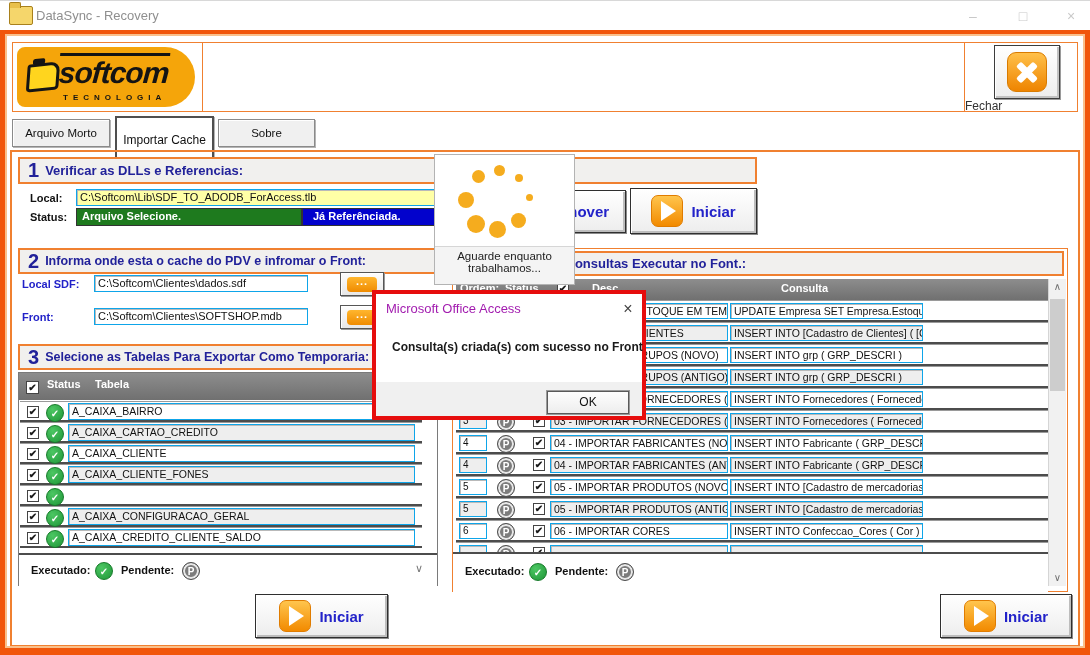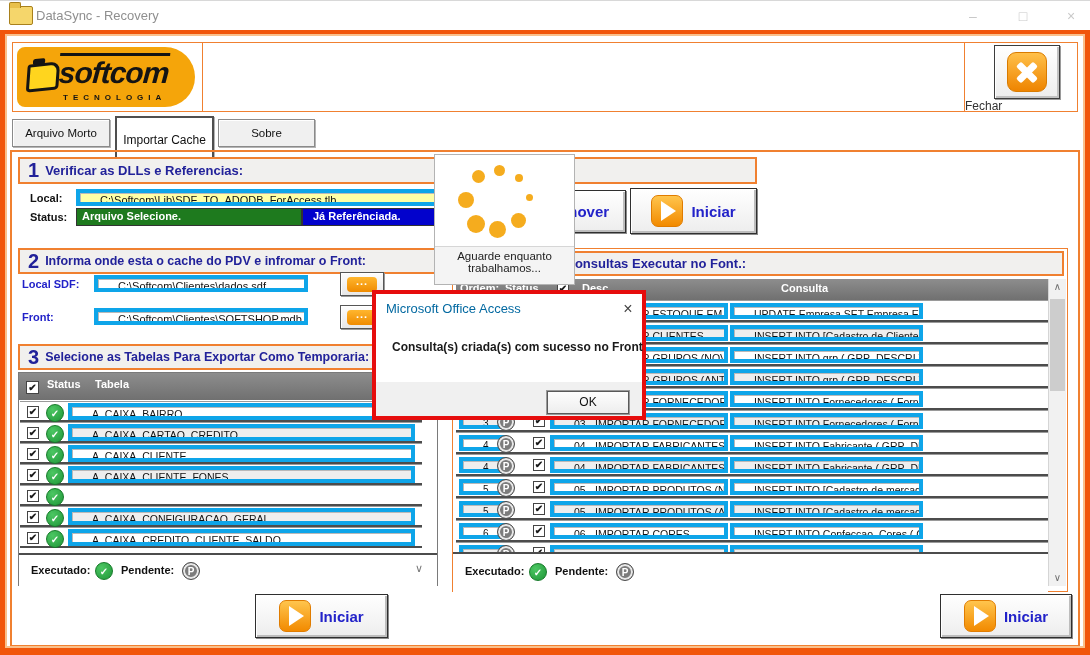--- a/index.html
+++ b/index.html
@@ -44,22 +44,22 @@
   
   .mainbox{left:10px;top:150px;width:1070px;height:497px;box-sizing:border-box;border:2px solid #f08030;}
 
   
   .sechdr{box-sizing:border-box;border:2px solid #f08030;background:#f1f0ee;display:flex;align-items:center;}
   .secnum{font-size:20px;font-weight:bold;color:#22229a;margin:0 6px 0 8px;}
   .sectitle{font-size:13px;font-weight:bold;color:#22229a;white-space:nowrap;}
 
   .lbl{font-size:11px;font-weight:bold;color:#111;}
   .lbl.navy{color:#2222c9;}
-  .fld{box-sizing:border-box;background:#fff;border:4px solid #0ea5e9;box-shadow:inset 1px 1px 0 #b9b9b9;
-       font-size:11px;color:#111;padding:1px 20px;white-space:nowrap;overflow:hidden;}
+  .fld{box-sizing:border-box;background:#fff;border:1px solid #0ea5e9;box-shadow:inset 1px 1px 0 #b9b9b9;
+       font-size:11px;color:#111;padding:1px 3px;white-space:nowrap;overflow:hidden;}
   .statusbox{box-sizing:border-box;border:1px solid #333;color:#fff;font-size:11px;font-weight:bold;padding:1px 5px;white-space:nowrap;overflow:hidden;}
 
   
   .btn3d{box-sizing:border-box;background:linear-gradient(#ffffff,#ededed);border:1px solid #2f2f2f;
          box-shadow:inset 1px 1px 0 #fff,inset -2px -2px 0 #bdbdbd,1px 1px 0 #8a8a8a;
          display:flex;align-items:center;justify-content:center;gap:8px;cursor:pointer;}
   .btn3d .cap{font-size:15px;font-weight:bold;color:#2222c9;}
   .play-ico{width:30px;height:30px;border-radius:7px;background:linear-gradient(180deg,#ffc54d,#f28a00);border:1px solid #e07c00;position:relative;flex:0 0 auto;}
   .play-ico::after{content:"";position:absolute;left:9px;top:5px;border-left:15px solid #fff;border-top:10px solid transparent;border-bottom:10px solid transparent;}
   .browse-btn{box-sizing:border-box;width:44px;height:24px;background:linear-gradient(#fdfdfd,#e7e7e7);border:1px solid #555;
@@ -84,21 +84,21 @@
   .scroll .thumb{position:absolute;left:1px;width:15px;background:#cdcdcd;cursor:pointer;}
 
   
   .loading{left:434px;top:154px;width:141px;height:131px;box-sizing:border-box;background:#fff;border:1px solid #b3b3b3;z-index:20;}
   .loading .strip{position:absolute;left:0;bottom:0;width:100%;height:38px;background:#f4f4f4;border-top:1px solid #d6d6d6;
        text-align:center;font-size:11.5px;color:#222;padding-top:3px;box-sizing:border-box;}
   .dot{position:absolute;border-radius:50%;background:#f5ac1e;}
 
   
   .dialog{left:372px;top:290px;width:274px;height:130px;box-sizing:border-box;background:#fff;border:4px solid #e60d0d;z-index:30;}
-  .dlg-title{left:10px;top:7px;font-size:13px;color:#0369a1;}
+  .dlg-title{left:10px;top:7px;font-size:13px;color:#a21caf;}
   .dlg-x{left:240px;top:4px;width:24px;height:22px;text-align:center;line-height:22px;font-size:16px;color:#444;cursor:pointer;}
   .dlg-msg{left:16px;top:46px;font-size:12px;font-weight:600;color:#1a1a1a;white-space:nowrap;}
   .dlg-foot{left:0;top:88px;width:266px;height:34px;background:#f0f0f0;}
   .dlg-ok{left:171px;top:97px;width:82px;height:23px;box-sizing:border-box;background:linear-gradient(#fefefe,#ededed);
       border:1px solid #5a5a5a;box-shadow:0 0 0 1px #9a9a9a;font-size:12px;color:#111;text-align:center;line-height:21px;cursor:pointer;}
 </style>
 </head>
 <body>
 
 <div id="app">
@@ -230,21 +230,21 @@
   <div class="abs" style="left:452px;top:248px;width:616px;height:344px;box-sizing:border-box;border:1px solid #f08030;"></div>
   <div class="abs sechdr" style="left:456px;top:251px;width:608px;height:25px;">
     <span class="secnum">4</span>
     <span class="sectitle">Selecione as Consultas Executar no Font.:</span>
   </div>
 
   <div class="abs grid-hdr" style="left:456px;top:279px;width:592px;height:21px;">
     <span class="abs" style="left:4px;top:3px;">Ordem:</span>
     <span class="abs" style="left:49px;top:3px;">Status</span>
     <span class="abs chk" style="left:101px;top:4px;"></span>
-    <span class="abs" style="left:126px;top:3px;">Desc</span>
+    <span class="abs" style="left:136px;top:3px;">Desc</span>
     <span class="abs" style="left:325px;top:3px;">Consulta</span>
   </div>
 
   <div class="abs" style="left:456px;top:300px;width:592px;height:252px;overflow:hidden;background:#fff;">
     <div class="rowstrip" style="top:0px;width:592px;height:22px;">
       <div class="abs fld" style="left:3px;top:2px;width:28px;height:16px;font-size:10px;">0</div>
       <span class="abs cir p" style="left:41px;top:2px;">P</span>
       <span class="abs chk" style="left:77px;top:4px;"></span>
       <div class="abs fld" style="left:94px;top:2px;width:178px;height:16px;font-size:10.5px;">00 - IMPORTAR ESTOQUE EM TEMPO REAL</div>
       <div class="abs fld" style="left:274px;top:2px;width:193px;height:16px;font-size:10.5px;">UPDATE Empresa SET Empresa.Estoque_Co</div>

